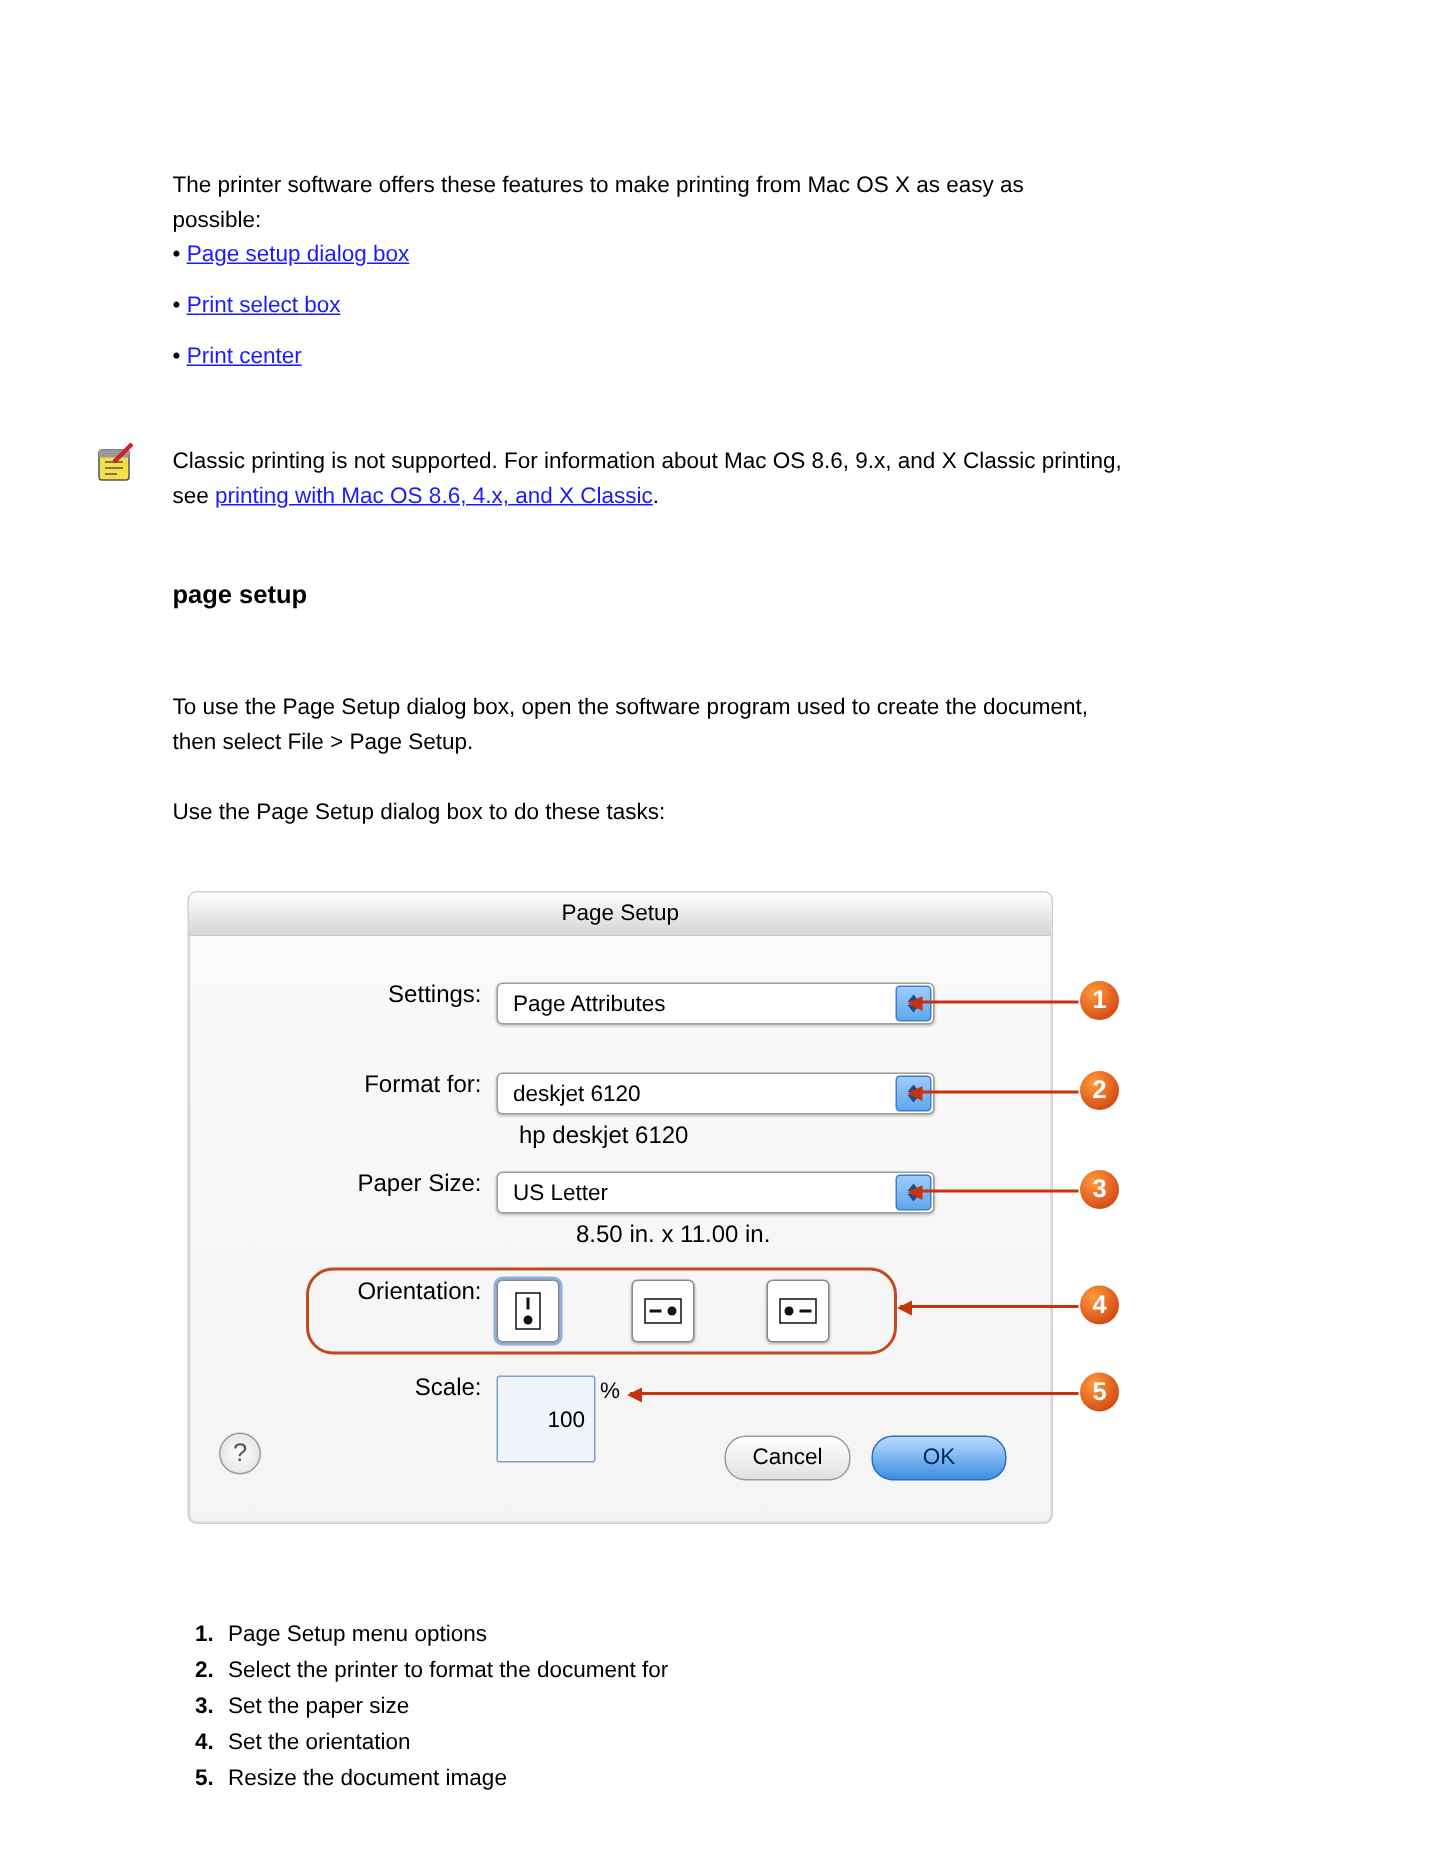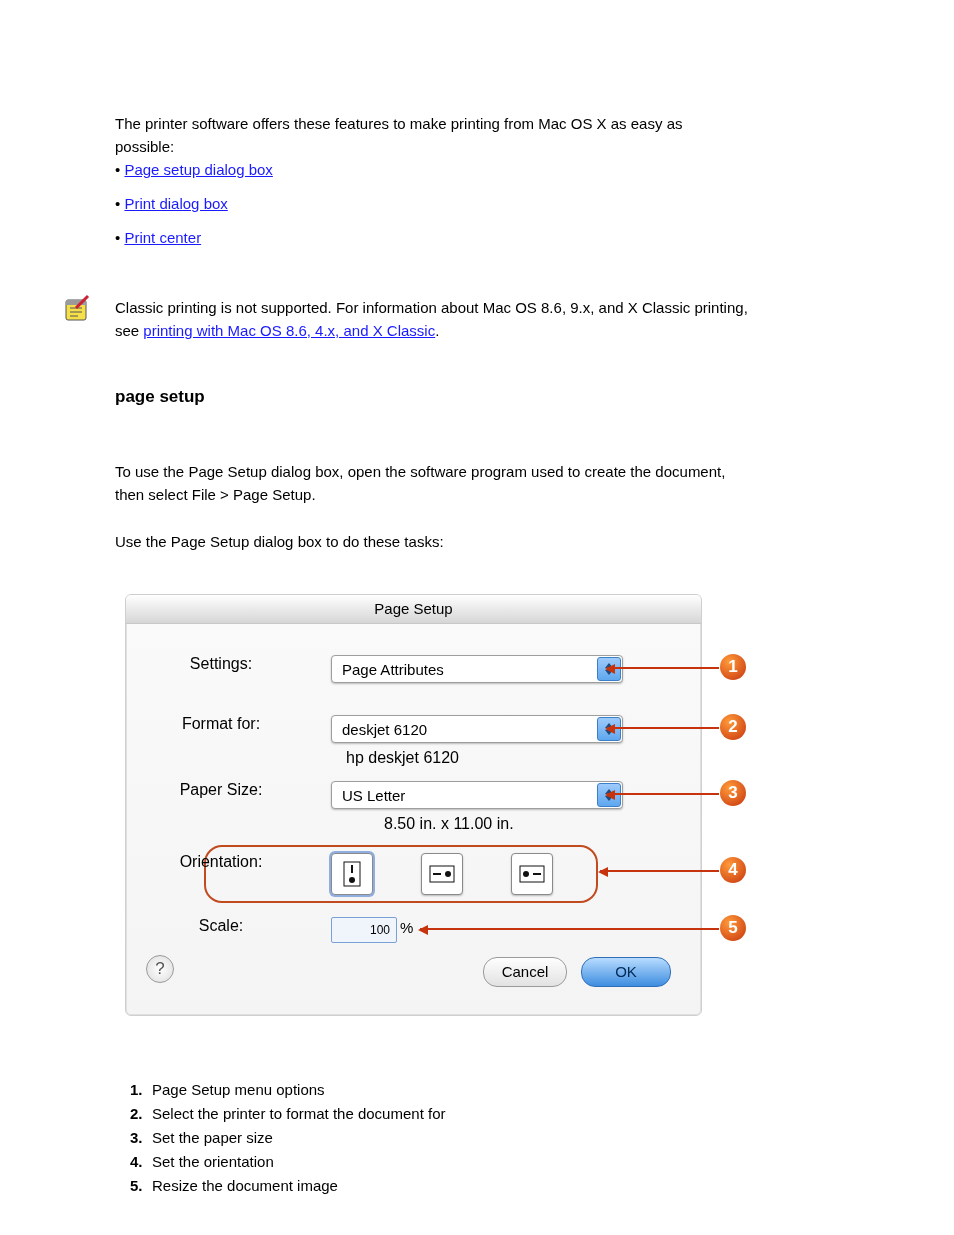--- a/index.html
+++ b/index.html
@@ -9,39 +9,39 @@
   .note-icon{position:absolute;left:62px;top:292px;width:32px;height:32px}
   .sect-heading{font-weight:600;font-size:17px}
   .dialog{position:absolute;left:125px;top:594px;width:575px;height:420px;
           background:linear-gradient(#fafafa,#f4f4f4);
           border:1px solid #cfcfcf;border-radius:6px;overflow:hidden;
           box-shadow:0 0 0 1px #e0e0e0 inset}
   .titlebar{height:28px;line-height:28px;text-align:center;font-size:15px;
             background:linear-gradient(#ffffff,#eaeaea,#d6d6d6);
             border-bottom:1px solid #c8c8c8}
   .row{position:absolute;left:0;right:0}
-  .lbl{position:absolute;right:380px;text-align:center;width:200px;font-size:16px}
+  .lbl{position:absolute;right:380px;text-align:right;width:200px;font-size:16px}
   .popup{position:absolute;left:205px;width:250px;height:26px;
          background:#fff;border:1px solid #9e9e9e;border-radius:4px;
          box-shadow:0 1px 2px rgba(0,0,0,0.25);display:flex;align-items:center;
          padding:0 30px 0 10px;font-size:15px}
   .popup .arrows{position:absolute;right:1px;top:1px;bottom:1px;width:22px;
          background:linear-gradient(#9ecbfb,#5fa7ef);border-radius:3px;
          border:1px solid #3d7fc7;display:flex;flex-direction:column;
          align-items:center;justify-content:center}
   .popup .arrows:before,.popup .arrows:after{content:"";width:0;height:0;border-left:4px solid transparent;border-right:4px solid transparent}
   .popup .arrows:before{border-bottom:5px solid #214b7a;margin-bottom:2px}
   .popup .arrows:after{border-top:5px solid #214b7a}
   .subtext{position:absolute;left:220px;font-size:16px;color:#000}
   .orient-btn{position:absolute;top:0;width:40px;height:40px;background:#fff;
               border:1px solid #8a8a8a;border-radius:4px;
               box-shadow:0 1px 2px rgba(0,0,0,0.25);display:flex;align-items:center;justify-content:center}
   .orient-btn.sel{box-shadow:0 0 0 2px #8faee0, 0 1px 2px rgba(0,0,0,0.25)}
   .scale-input{position:absolute;left:205px;top:0;width:52px;height:24px;
-               text-align:right;padding:0 6px;font-size:12px;background:#f0f4fb;
+               text-align:right;padding:16px 6px;font-size:15px;background:#f0f4fb;
                border:1px solid #7aa0d8;border-radius:2px}
   .pct{position:absolute;left:274px;top:2px;font-size:15px}
   .btn{position:absolute;top:362px;height:28px;border-radius:14px;
        font-size:15px;text-align:center;line-height:28px;
        border:1px solid #9a9a9a;background:linear-gradient(#fefefe,#e2e2e2)}
   .btn.cancel{left:357px;width:82px}
   .btn.ok{left:455px;width:88px;border-color:#2f6fb6;
           background:linear-gradient(#b8dcff,#3e8de0);color:#002a55;font-weight:500}
   .help{position:absolute;left:20px;top:360px;width:26px;height:26px;border-radius:50%;
         border:1px solid #9a9a9a;background:radial-gradient(#fff,#dcdcdc);
@@ -58,21 +58,21 @@
 </style>
 </head>
 <body>
 <div class="page">
 
 <div class="body-text" style="top:112px">The printer software offers these features to make printing from Mac OS X as easy as possible:</div>
 <div class="body-text" style="top:158px">
   • <a href="#" class="link">Page setup dialog box</a>
 </div>
 <div class="body-text" style="top:192px">
-  • <a href="#" class="link">Print dialog box</a>
+  • <a href="#" class="link">Print select box</a>
 </div>
 <div class="body-text" style="top:226px">
   • <a href="#" class="link">Print center</a>
 </div>
 
 <svg class="note-icon" viewBox="0 0 32 32">
   <rect x="4" y="8" width="20" height="20" rx="2" fill="#f5e04a" stroke="#555"></rect>
   <rect x="4" y="8" width="20" height="5" fill="#9a9a9a"></rect>
   <line x1="8" y1="16" x2="20" y2="16" stroke="#555"></line>
   <line x1="8" y1="20" x2="20" y2="20" stroke="#555"></line>

